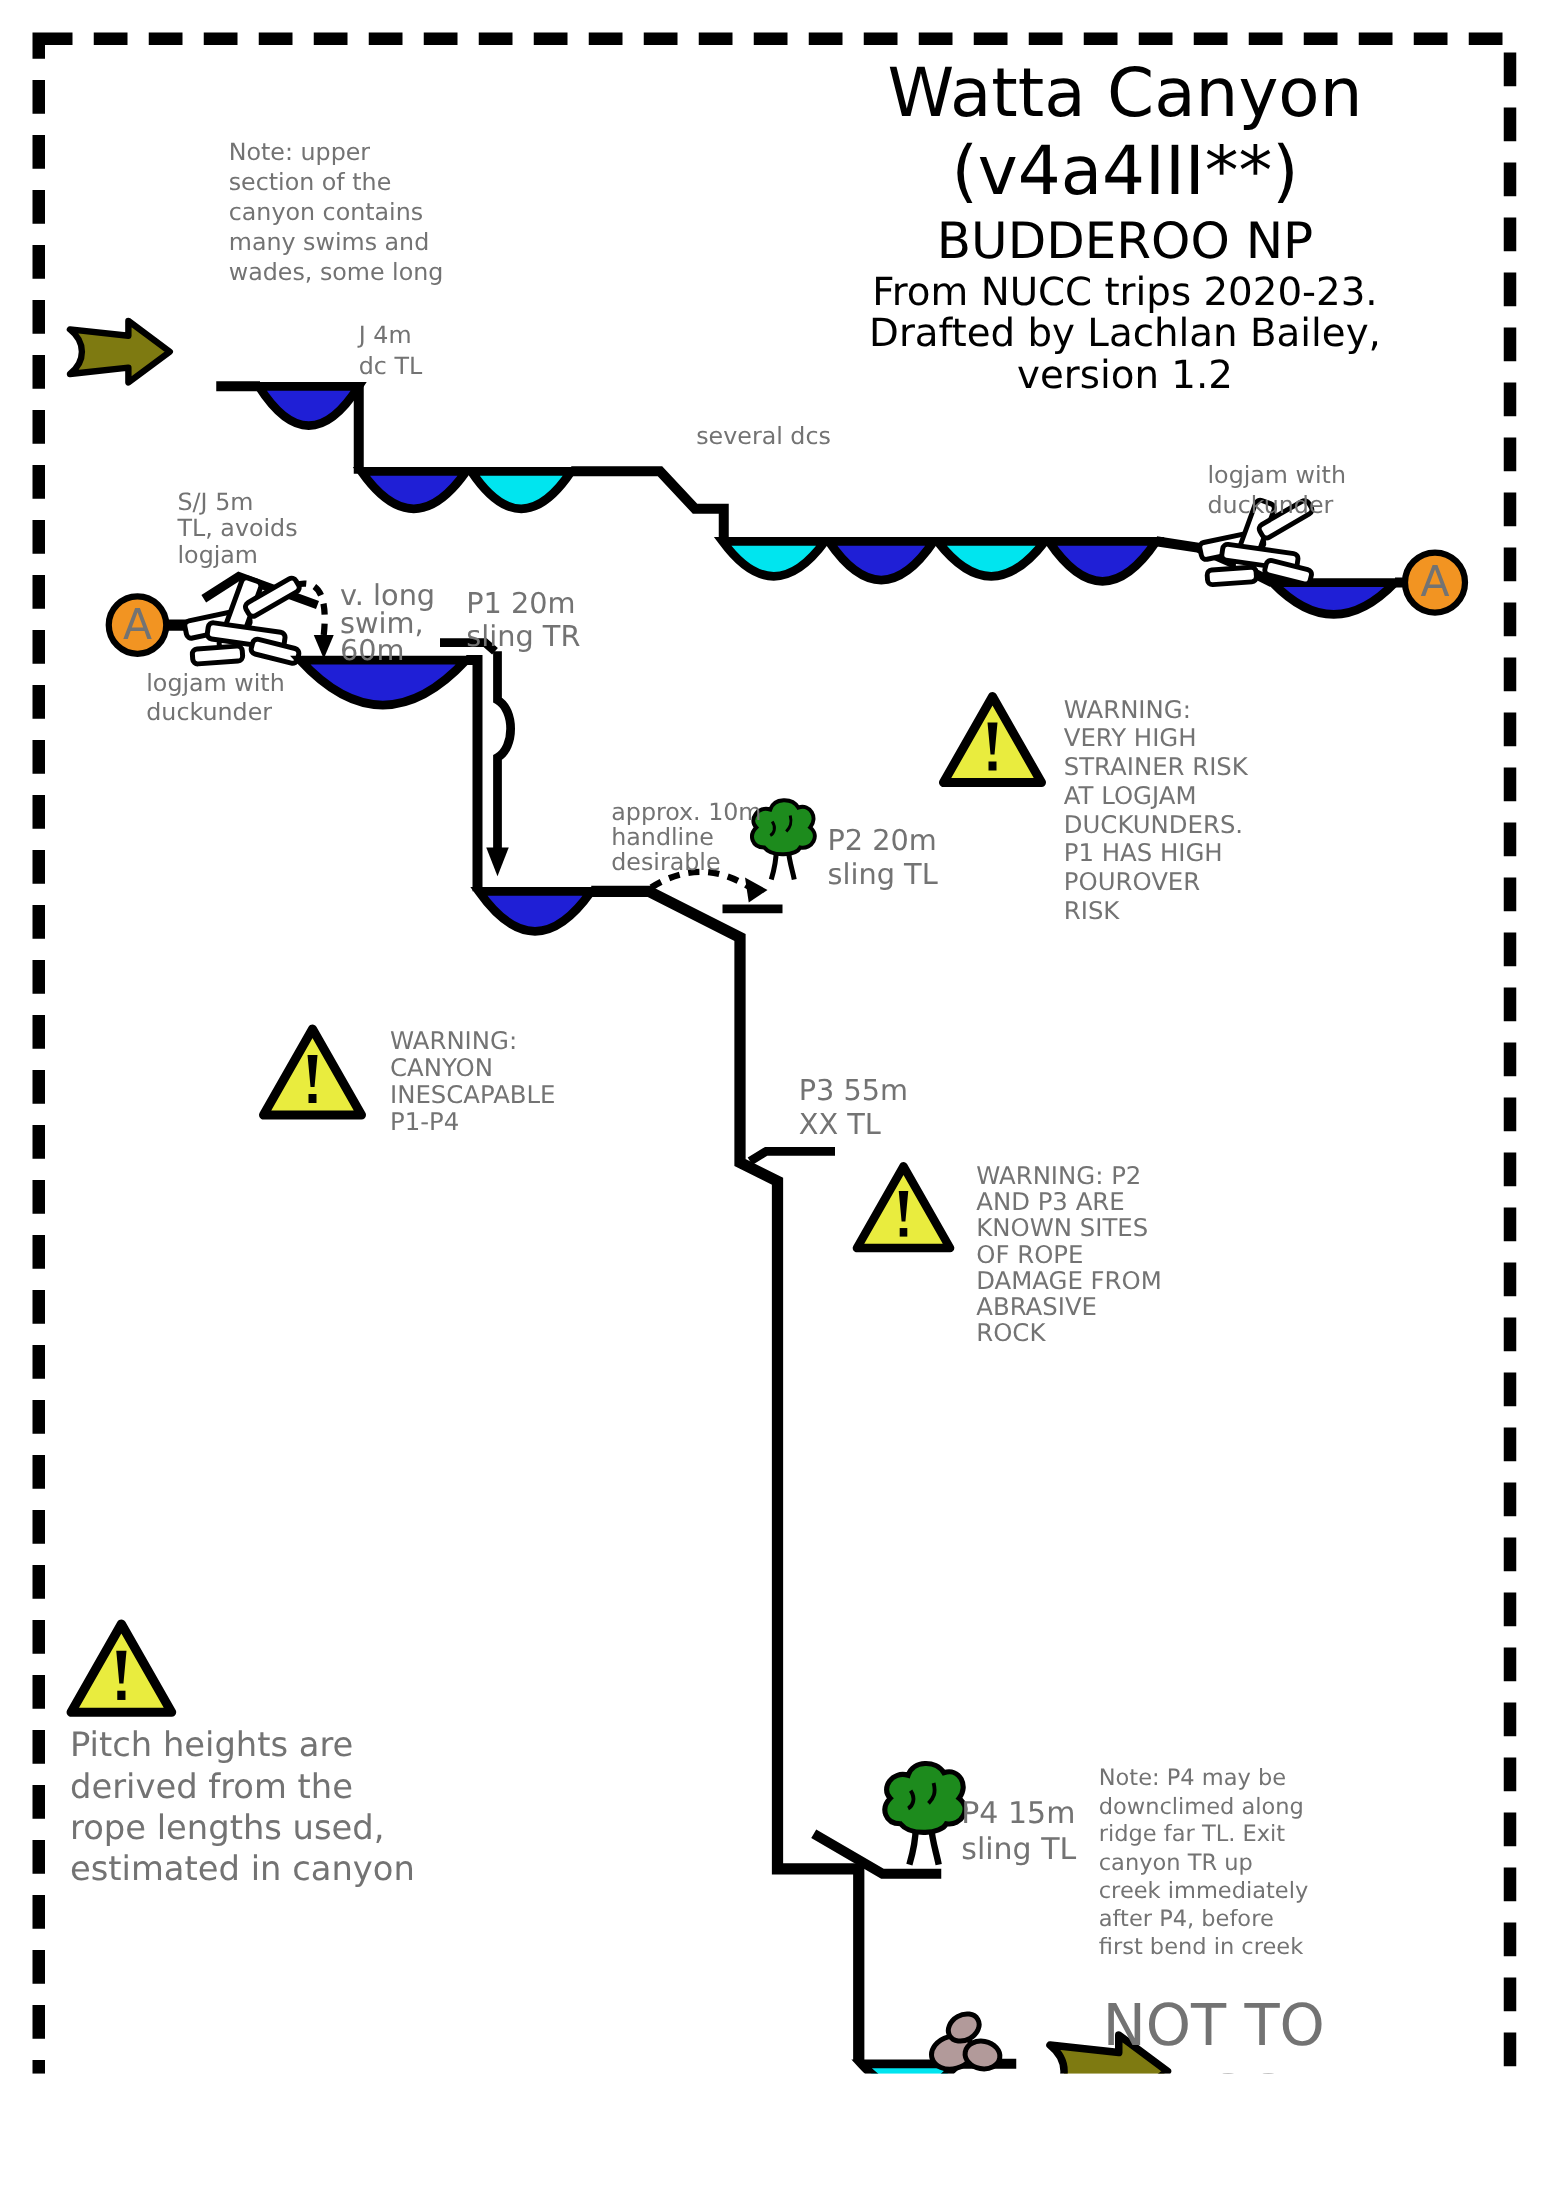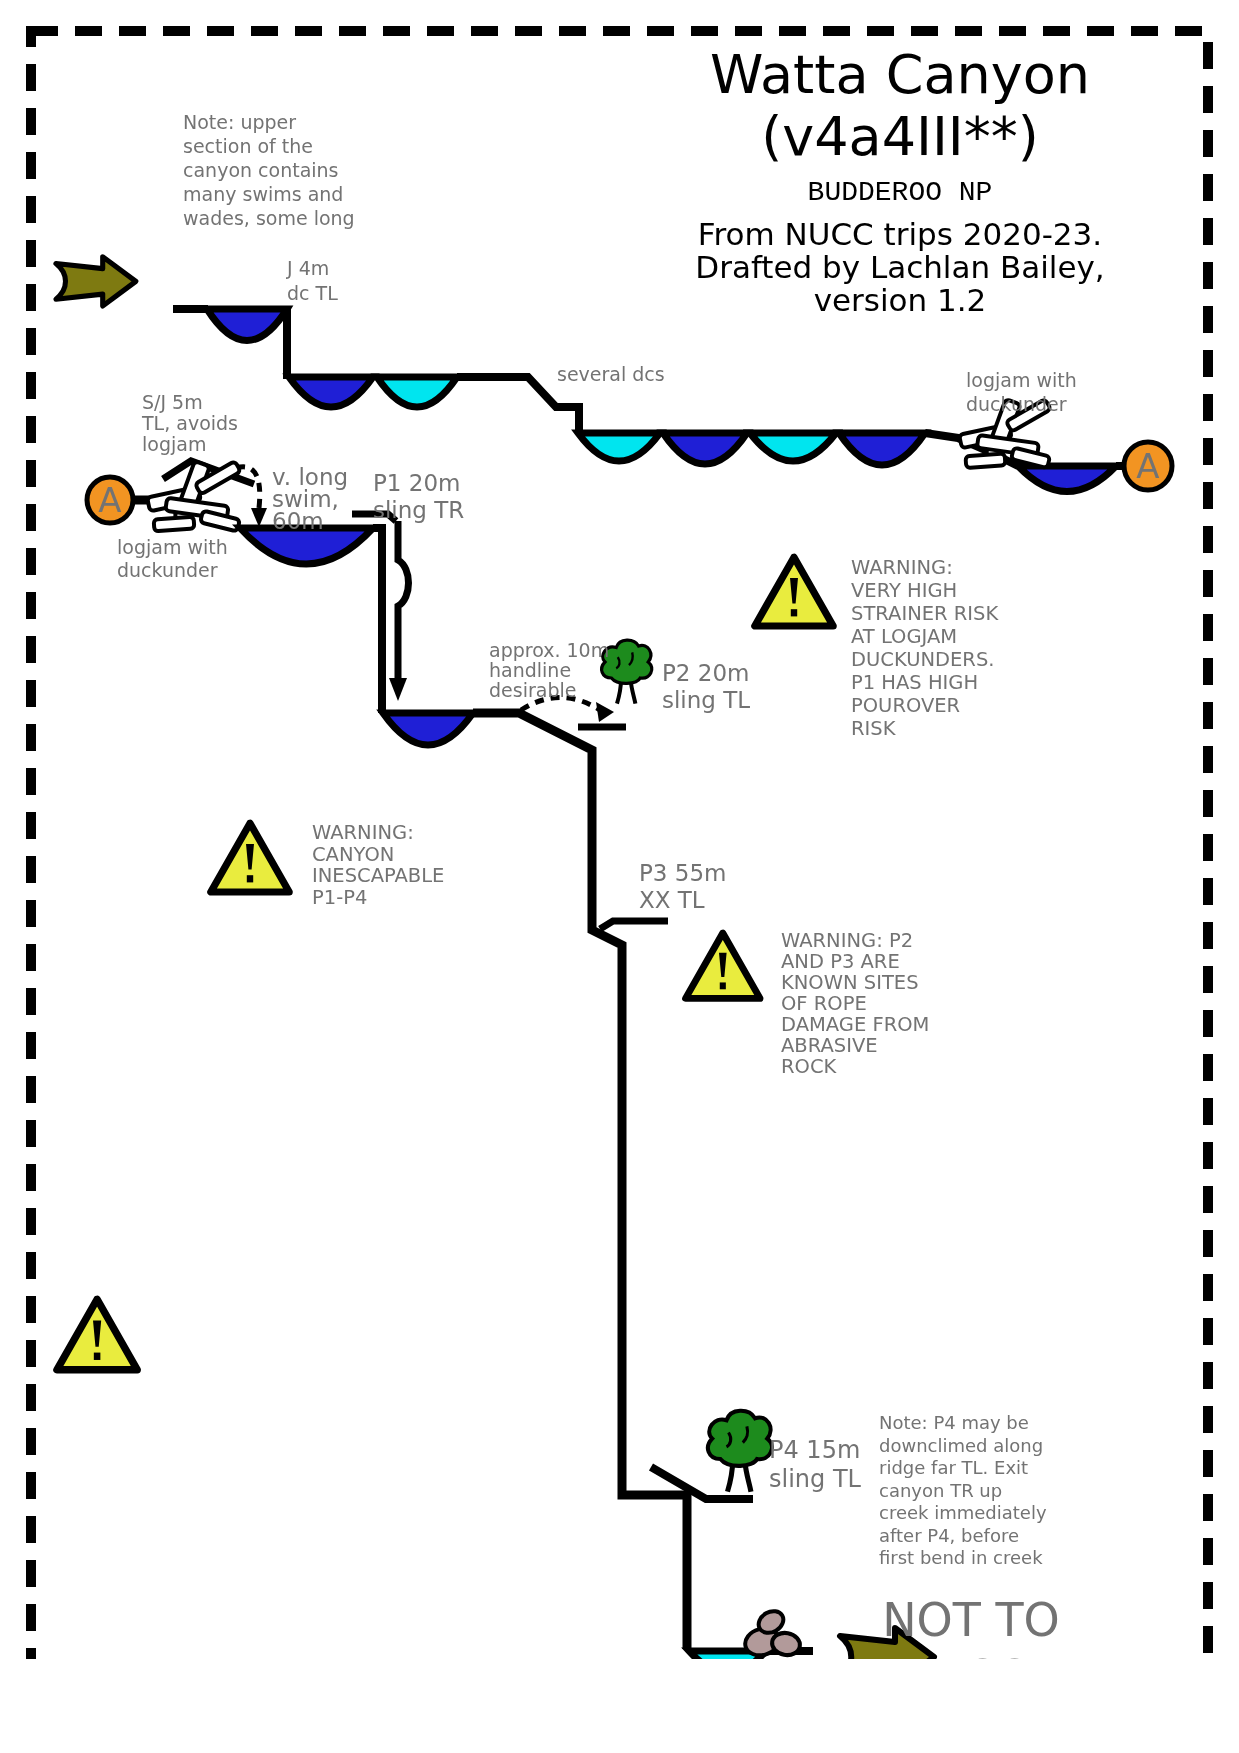--- a/index.html
+++ b/index.html
@@ -4,21 +4,21 @@
 <style>
   html,body{margin:0;padding:0;background:#fff;}
   #page{position:relative;width:1239px;height:1659px;background:#fff;overflow:hidden;
         font-family:"DejaVu Sans","Liberation Sans",sans-serif;color:#000;}
   #art{position:absolute;left:0;top:0;}
   .t{position:absolute;white-space:pre-line;color:#737373;}
   .ctr{text-align:center;}
   #title-block{position:absolute;left:600px;top:44px;width:600px;text-align:center;}
   #title-block .l1{font-size:54px;line-height:62px;}
   #title-block .l2{font-size:54px;line-height:62px;}
-  #title-block .l3{font-size:28px;line-height:50px;font-family:Liberation Mono, monospace;}
+  #title-block .l3{font-size:40px;line-height:50px;}
   #title-block .l4{font-size:31px;line-height:33px;}
 </style>
 </head>
 <body>
 
 <div id="page">
 
   <svg id="art" width="1239" height="1753" viewBox="0 0 1239 1753">
 
     <rect x="31" y="31" width="1177" height="1691" fill="none" stroke="#000" stroke-width="10" stroke-dasharray="27 17"></rect>
@@ -140,21 +140,21 @@
     <div class="l4">version 1.2</div>
   </div>
 
   <div class="t" style="left:183px;top:110px;font-size:19px;line-height:24px;">Note: upper
 section of the
 canyon contains
 many swims and
 wades, some long</div>
   <div class="t" style="left:287px;top:256px;font-size:19px;line-height:25px;">J 4m
 dc TL</div>
-  <div class="t" style="left:557px;top:363px;font-size:19px;">several dcs</div>
+  <div class="t" style="left:557px;top:338px;font-size:19px;">several dcs</div>
   <div class="t" style="left:966px;top:368px;font-size:19px;line-height:24px;">logjam with
 duckunder</div>
   <div class="t" style="left:142px;top:392px;font-size:19px;line-height:21px;">S/J 5m
 TL, avoids
 logjam</div>
   <div class="t" style="left:117px;top:536px;font-size:19px;line-height:23px;">logjam with
 duckunder</div>
   <div class="t" style="left:272px;top:466px;font-size:23px;line-height:22px;">v. long
 swim,
 60m</div>
@@ -169,20 +169,24 @@
 XX TL</div>
   <div class="t" style="left:769px;top:1436px;font-size:24px;line-height:29px;">P4 15m
 sling TL</div>
   <div class="t" style="left:879px;top:1412px;font-size:18px;line-height:22.5px;">Note: P4 may be
 downclimed along
 ridge far TL. Exit
 canyon TR up
 creek immediately
 after P4, before
 first bend in creek</div>
+  <div class="t" style="left:56px;top:1380px;font-size:27px;line-height:33px;">Pitch heights are
+derived from the
+rope lengths used,
+estimated in canyon</div>
   <div class="t ctr" style="left:856px;top:1592px;width:230px;font-size:46px;line-height:57px;">NOT TO
 NUCC!</div>
 
   <div class="t" style="left:851px;top:556px;font-size:19.5px;line-height:23px;">WARNING:
 VERY HIGH
 STRAINER RISK
 AT LOGJAM
 DUCKUNDERS.
 P1 HAS HIGH
 POUROVER

